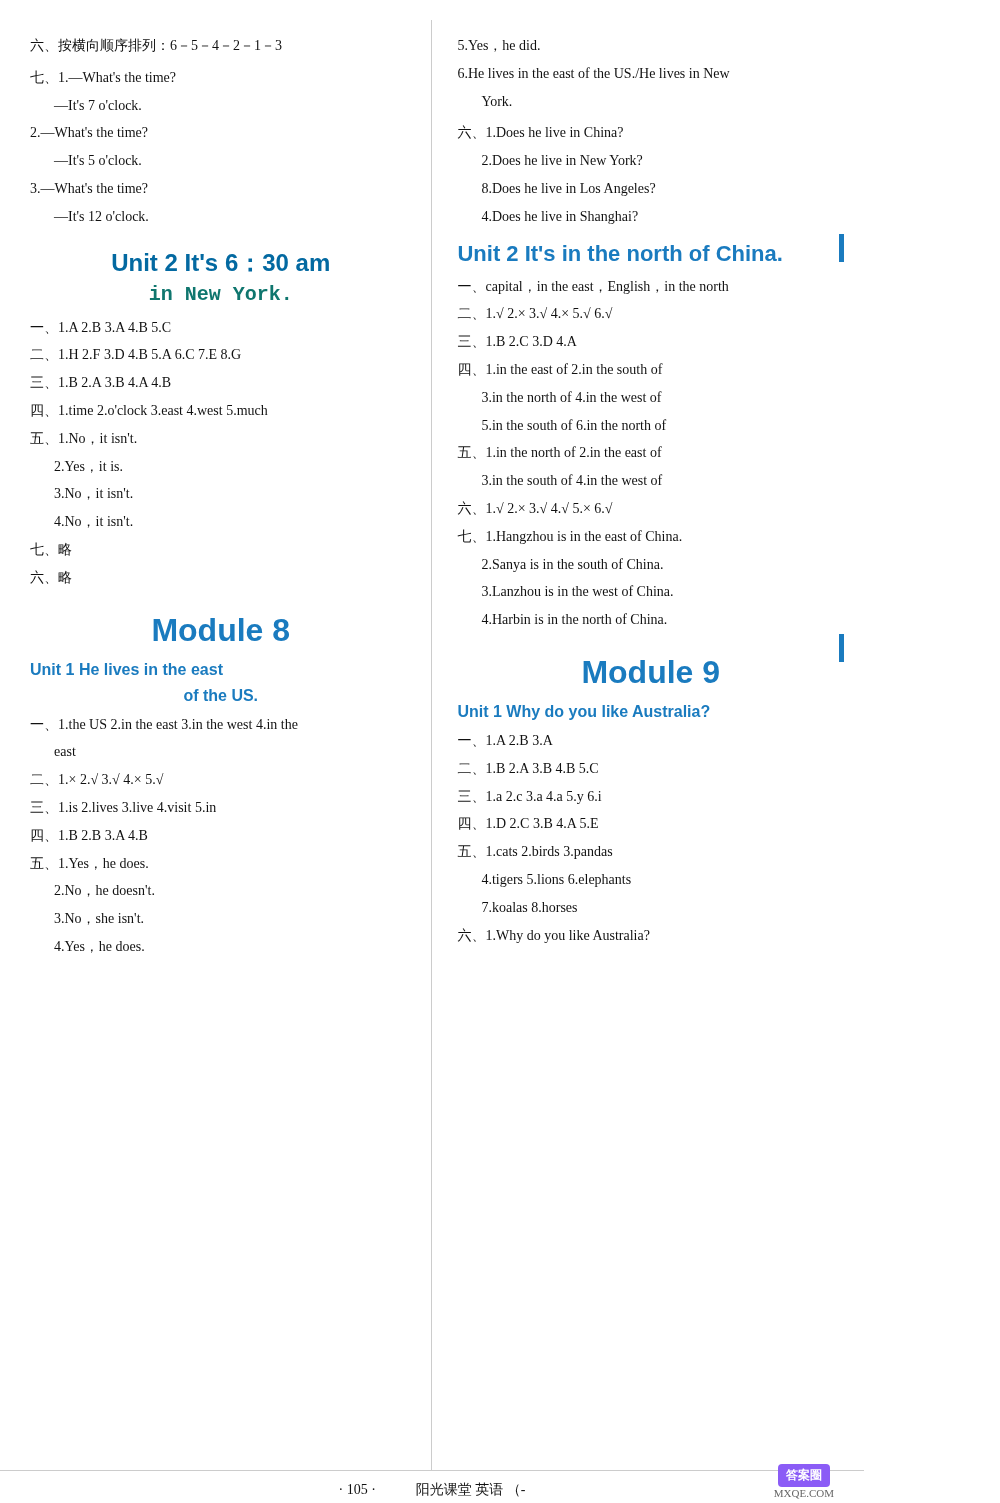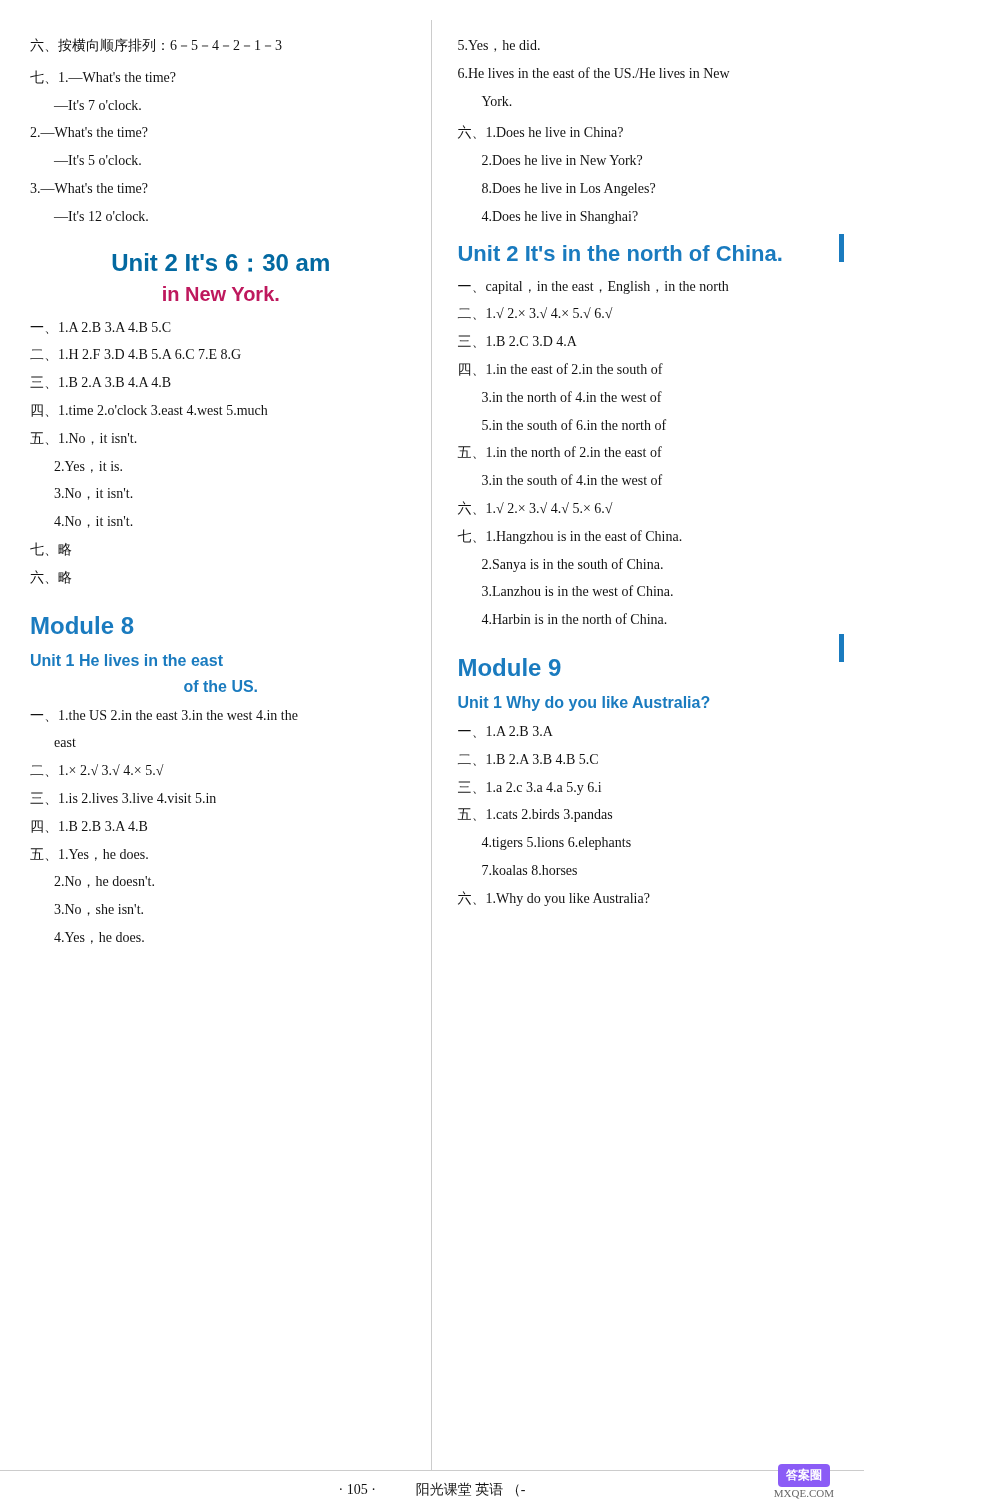--- a/index.html
+++ b/index.html
@@ -34,38 +34,39 @@
     }
     .section-title-blue {
       color: #0369a1;
       font-size: 24px;
       font-weight: bold;
       text-align: center;
       margin: 18px 0 4px 0;
       font-family: Arial, sans-serif;
     }
     .section-title-blue-sub {
-      color: #be185d;
+      color: #0f766e;
       font-size: 20px;
       font-weight: bold;
       text-align: center;
       margin: 0 0 10px 0;
-      font-family: Liberation Sans, sans-serif;
+      font-family: Liberation Mono, monospace;
     }
     .unit-title-blue {
       color: #1a7bbf;
       font-size: 16px;
       font-weight: bold;
       margin: 12px 0 8px 0;
       font-family: Arial, sans-serif;
     }
     .module-title {
       color: #1a7bbf;
-      font-size: 24px;
-      font-weight: bold;
+      font-size: 32px;
+      font-weight: bold;
+      text-align: center;
       margin: 22px 0 6px 0;
       font-family: Arial, sans-serif;
     }
     .content-line {
       margin: 4px 0;
       line-height: 1.7;
       font-size: 14px;
     }
     .indent {
       margin-left: 24px;
@@ -174,20 +175,21 @@
         <div class="content-line indent">2.Sanya is in the south of China.</div>
         <div class="content-line indent">3.Lanzhou is in the west of China.</div>
         <div class="content-line indent">4.Harbin is in the north of China.</div>
 
         <div class="module-title">Module 9</div>
         <div class="unit-title-blue">Unit 1   Why do you like Australia?</div>
 
         <div class="content-line">一、1.A  2.B  3.A</div>
         <div class="content-line">二、1.B  2.A  3.B  4.B  5.C</div>
         <div class="content-line">三、1.a  2.c  3.a  4.a  5.y  6.i</div>
+        <div class="content-line">四、1.D  2.C  3.B  4.A  5.E</div>
         <div class="content-line">五、1.cats  2.birds  3.pandas</div>
         <div class="content-line indent">4.tigers  5.lions  6.elephants</div>
         <div class="content-line indent">7.koalas  8.horses</div>
         <div class="content-line">六、1.Why do you like Australia?</div>
 
       </div>
     </div>
 
   </div>
 

